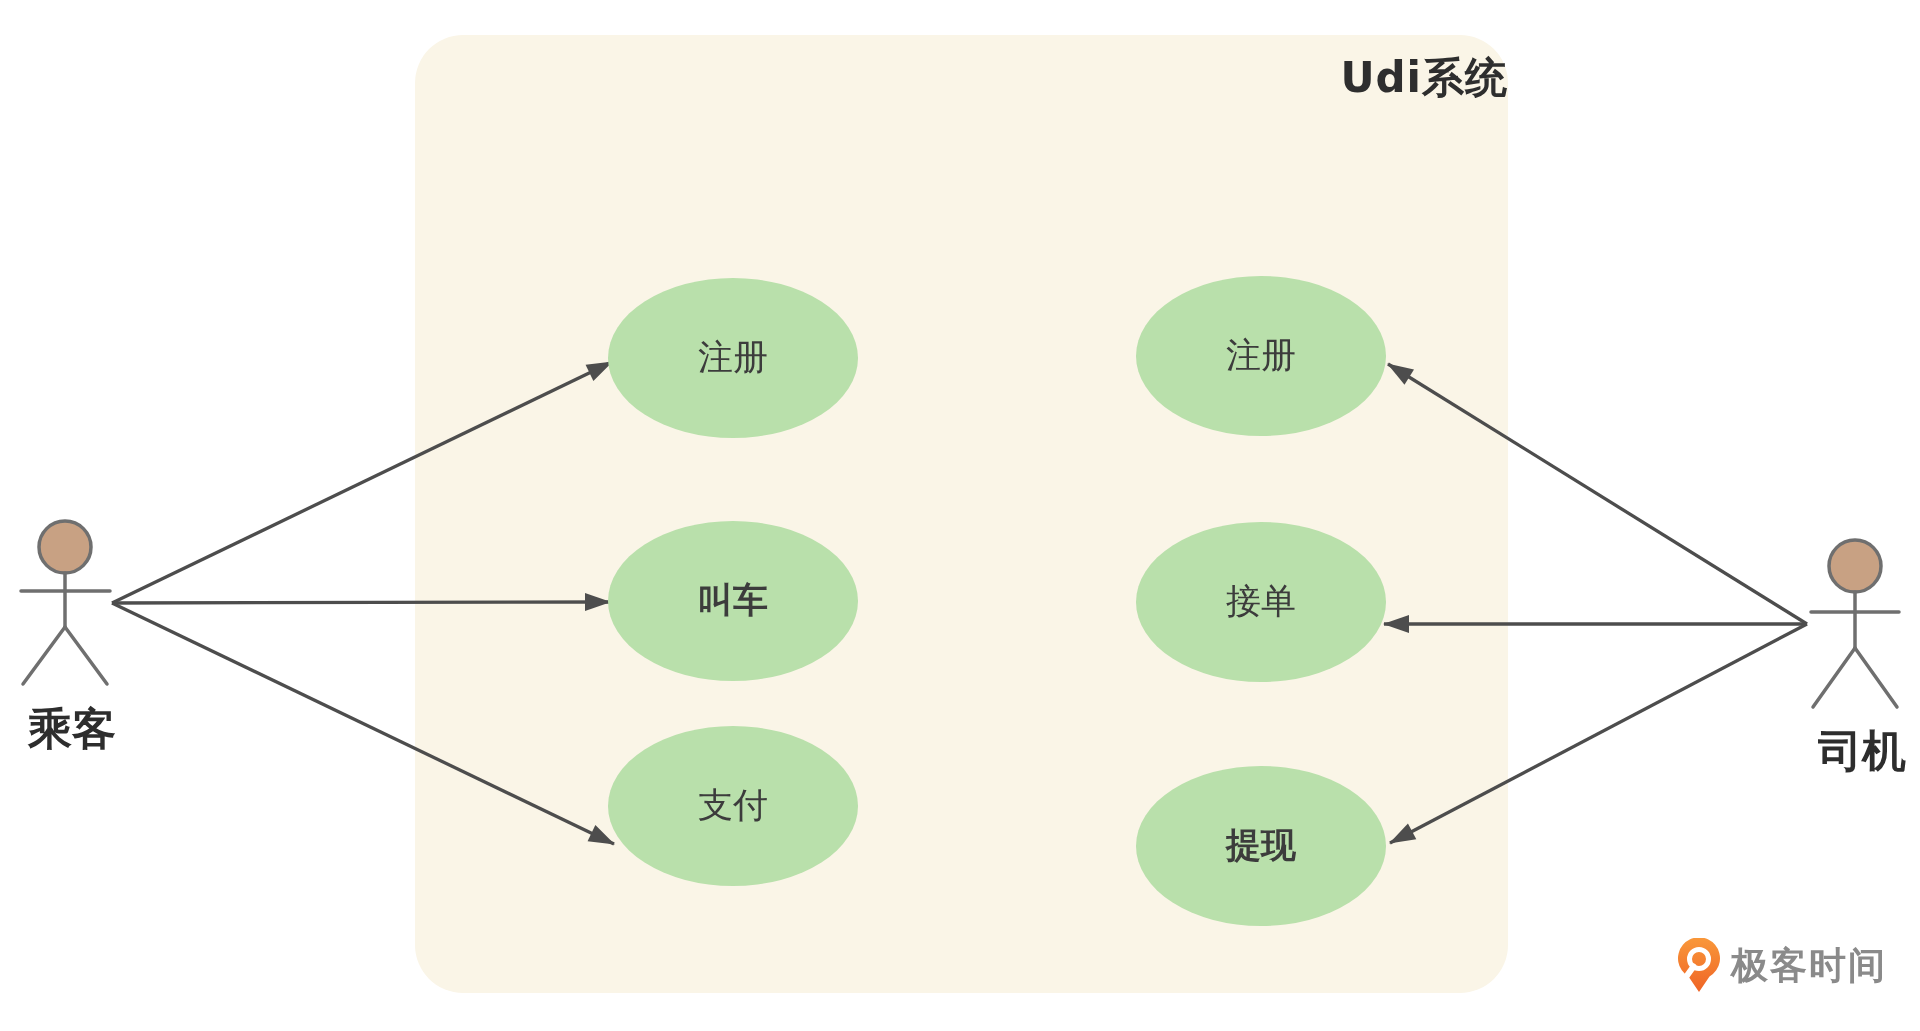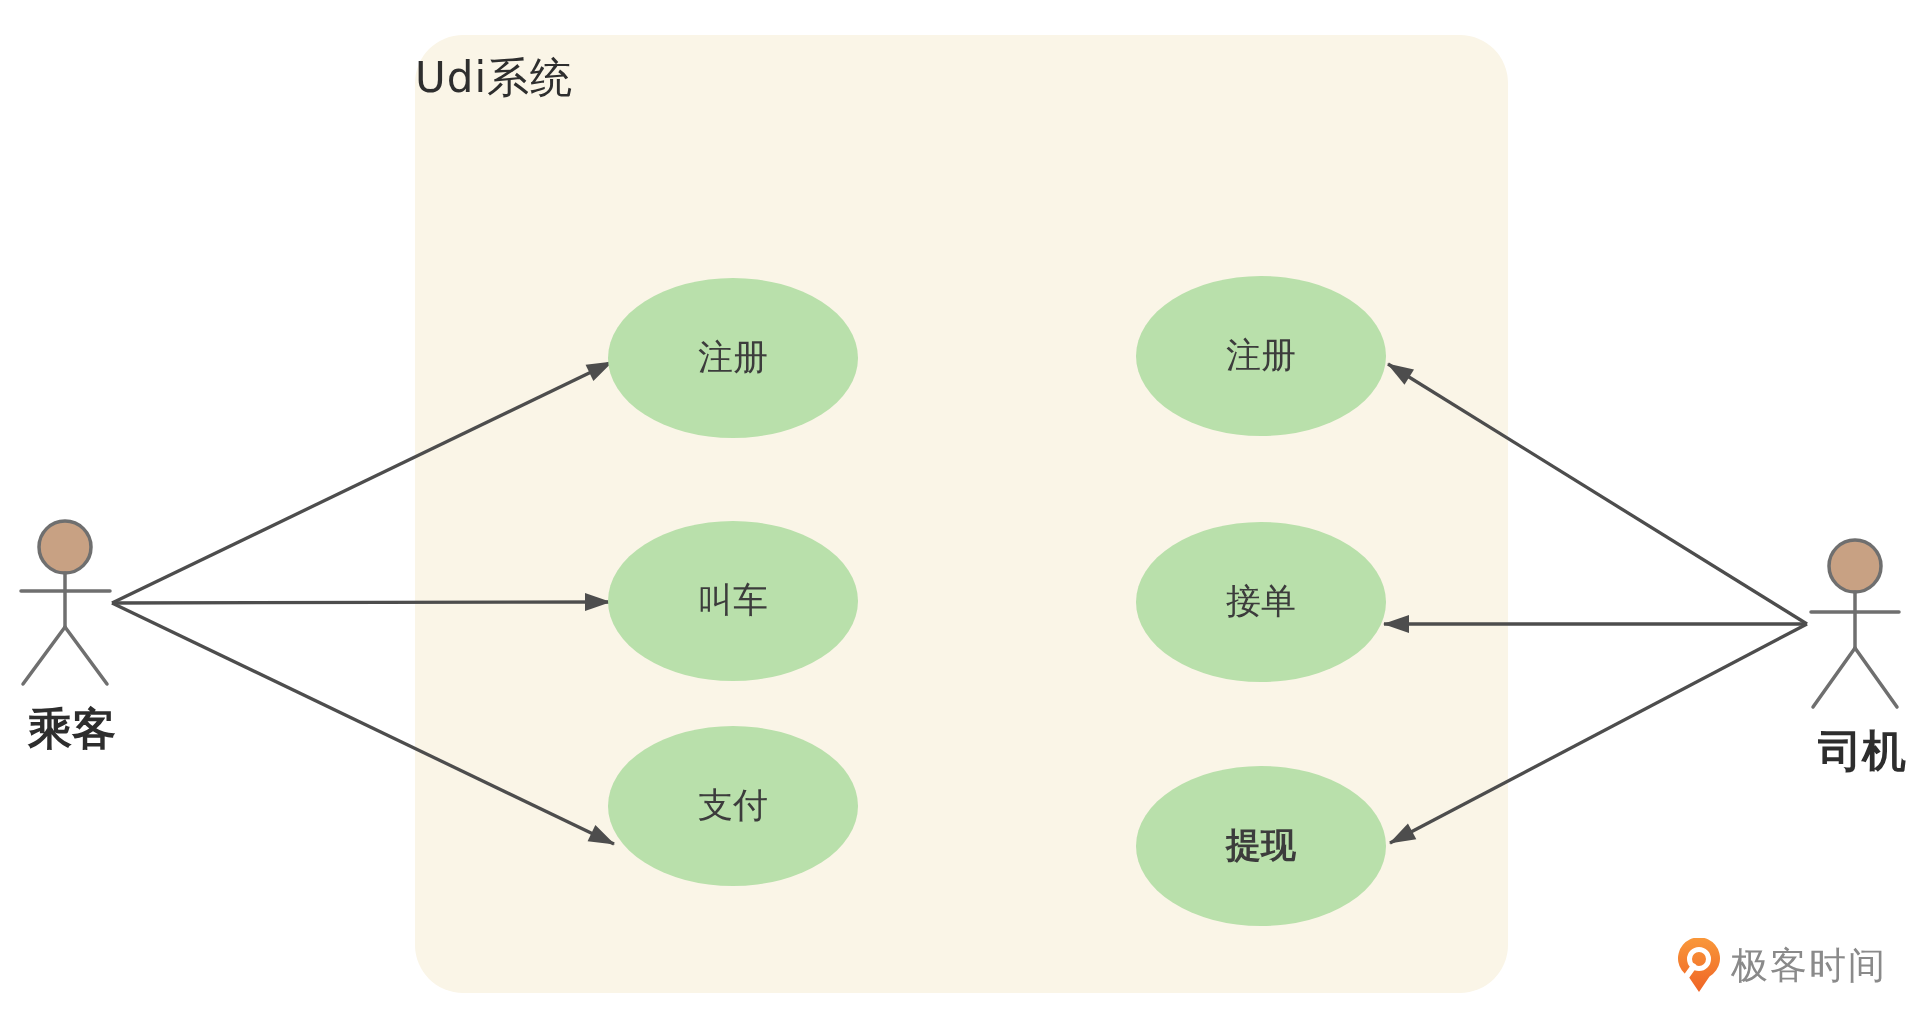--- a/index.html
+++ b/index.html
@@ -14,42 +14,42 @@
     position:absolute;
     left:415px; top:35px;
     width:1093px; height:958px;
     background:#faf5e7;
     border-radius:48px;
   }
   .diagram-title {
     position:absolute;
     left:415px; top:50px;
     width:1093px;
-    text-align:left;
+    text-align:right;
     font-size:42px;
-    font-weight:400;
+    font-weight:700;
     letter-spacing:1px;
     color:#2e2e2e;
   }
   .usecase {
     position:absolute;
     width:250px; height:160px;
     background:#b9e0ab;
     border-radius:50%;
     display:flex;
     flex-direction:column;
     align-items:center;
     justify-content:center;
     text-align:center;
     font-size:35px;
     line-height:1.58;
     color:#3c3c3c;
   }
   .uc-register-user   { left:608px;  top:278px; }
-  .uc-call-car        { left:608px;  top:521px; }
+  .uc-call-car        { left:608px;  top:521px;font-weight:bold; }
   .uc-pay             { left:608px;  top:726px; }
   .uc-register-driver { left:1136px; top:276px; }
   .uc-accept-order    { left:1136px; top:522px; }
   .uc-withdraw        { left:1136px; top:766px;font-weight:bold; }
   svg.overlay {
     position:absolute;
     left:0; top:0;
     width:1920px; height:1031px;
   }
   .actor-label {
@@ -64,21 +64,21 @@
   .actor-label-driver    { left:1792px; top:722px; }
   .logo {
     position:absolute;
     left:1676px; top:938px;
     display:flex;
     align-items:center;
     gap:9px;
   }
   .logo-text {
     font-size:37px;
-    font-weight:400;
+    font-weight:700;
     letter-spacing:2px;
     color:#8a8a8a;
   }
 </style>
 </head>
 <body>
 
 <div class="system-boundary"></div>
 
 <div class="diagram-title">Udi系统</div>

